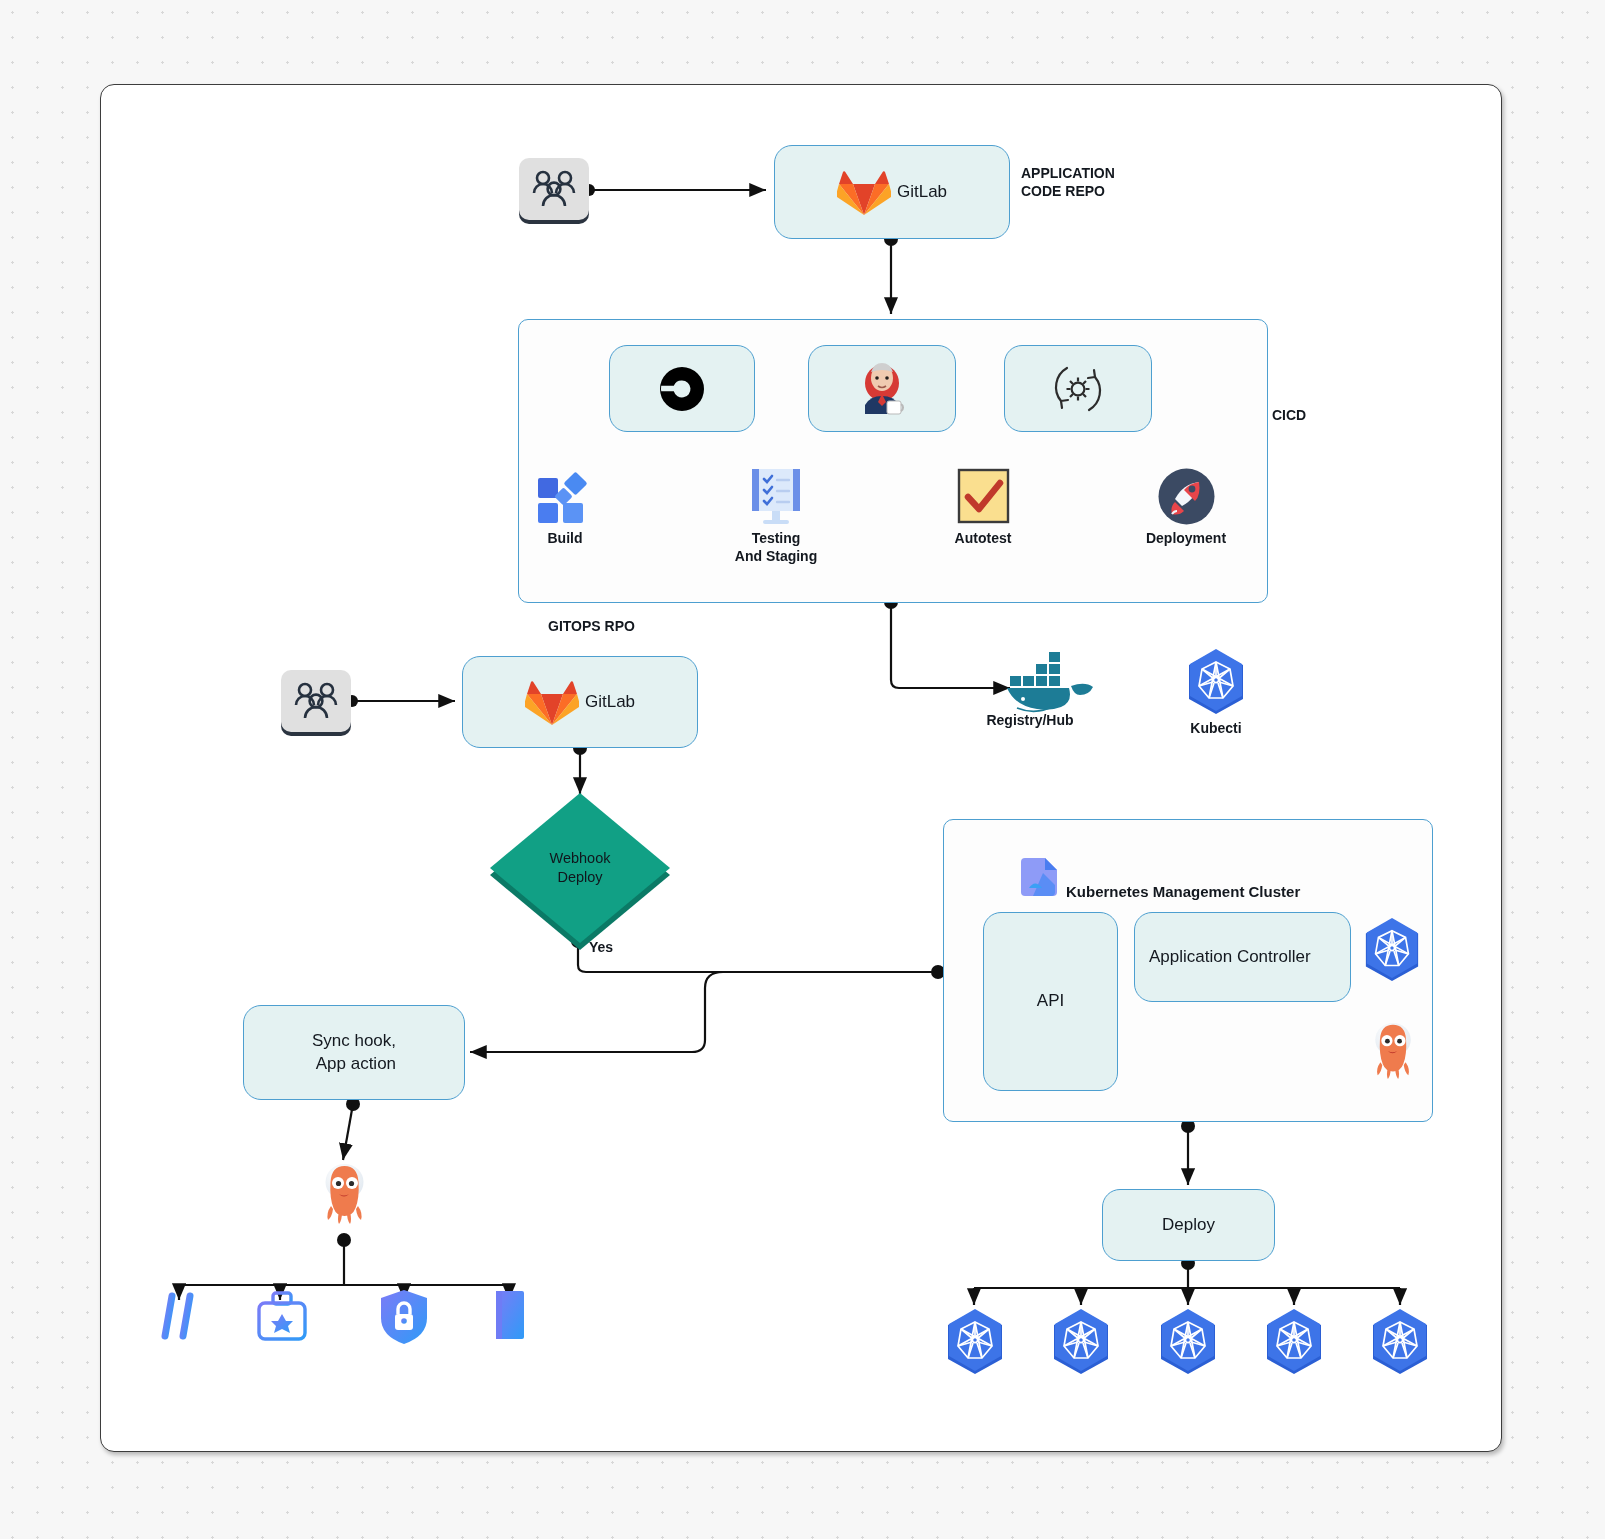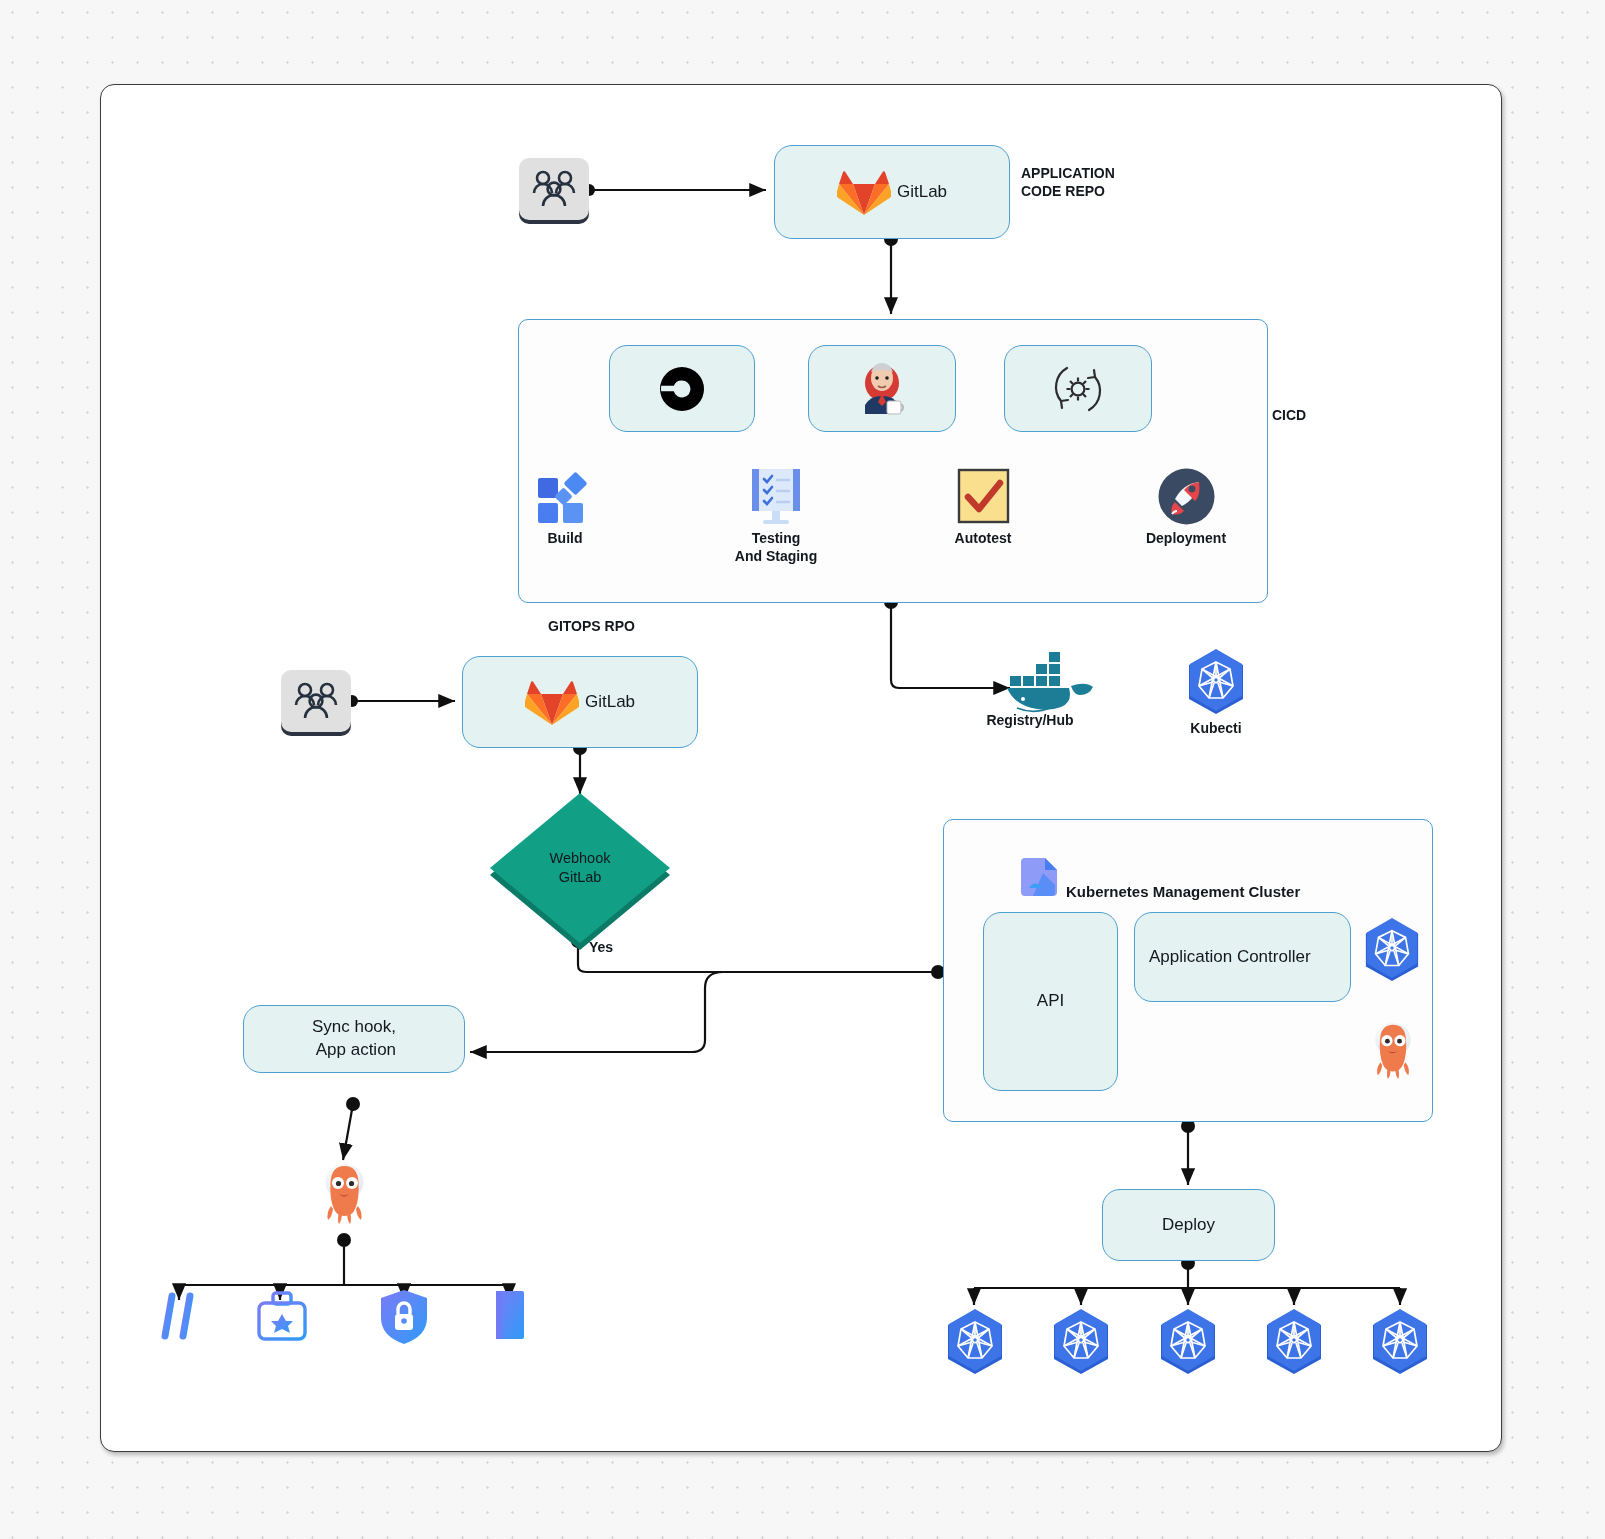--- a/index.html
+++ b/index.html
@@ -355,25 +355,25 @@
       <path d="M52,17 L55,28 a1.5,1.5 0 0 1 -.6,1.7 L27,48 Z" fill="#fca326"></path>
       <path d="M52,17 L48,5 a1.2,1.2 0 0 0 -2.3,0 L38,17 Z" fill="#e24329"></path>
     </svg>
     <span>GitLab</span>
   </div>
 
   <div class="diamond-wrap" style="left:490px;top:793px;">
     <div class="diamond-sh"></div>
     <div class="diamond"></div>
     <div class="diamond-txt">Webhook
-GitLab</div>
+Deploy</div>
   </div>
   <div class="plainlabel" style="left:589px;top:938px;font-weight:700;">Yes</div>
 
-  <div class="box" style="left:243px;top:1005px;width:222px;height:68px;flex-direction:column;white-space:pre-line;">
+  <div class="box" style="left:243px;top:1005px;width:222px;height:95px;flex-direction:column;white-space:pre-line;">
     <span>Sync hook,
 App action</span>
   </div>
 
   <div class="argo" style="left:322px;top:1162px;">
     <svg width="45" height="62" viewBox="0 0 45 62">
       <ellipse cx="22.5" cy="20" rx="19" ry="18" fill="url(#gradArgo)"></ellipse>
       <path d="M22.5,4 q13,0 14,16 q1,16 -3,26 q-3,8 -11,8 q-8,0 -11,-8 q-4,-10 -3,-26 q1,-16 14,-16 Z" fill="#ef7b4d"></path>
       <g fill="#ef7b4d">
         <path d="M9,44 q-5,7 -3,14 q4,-3 5,-11 Z"></path>

